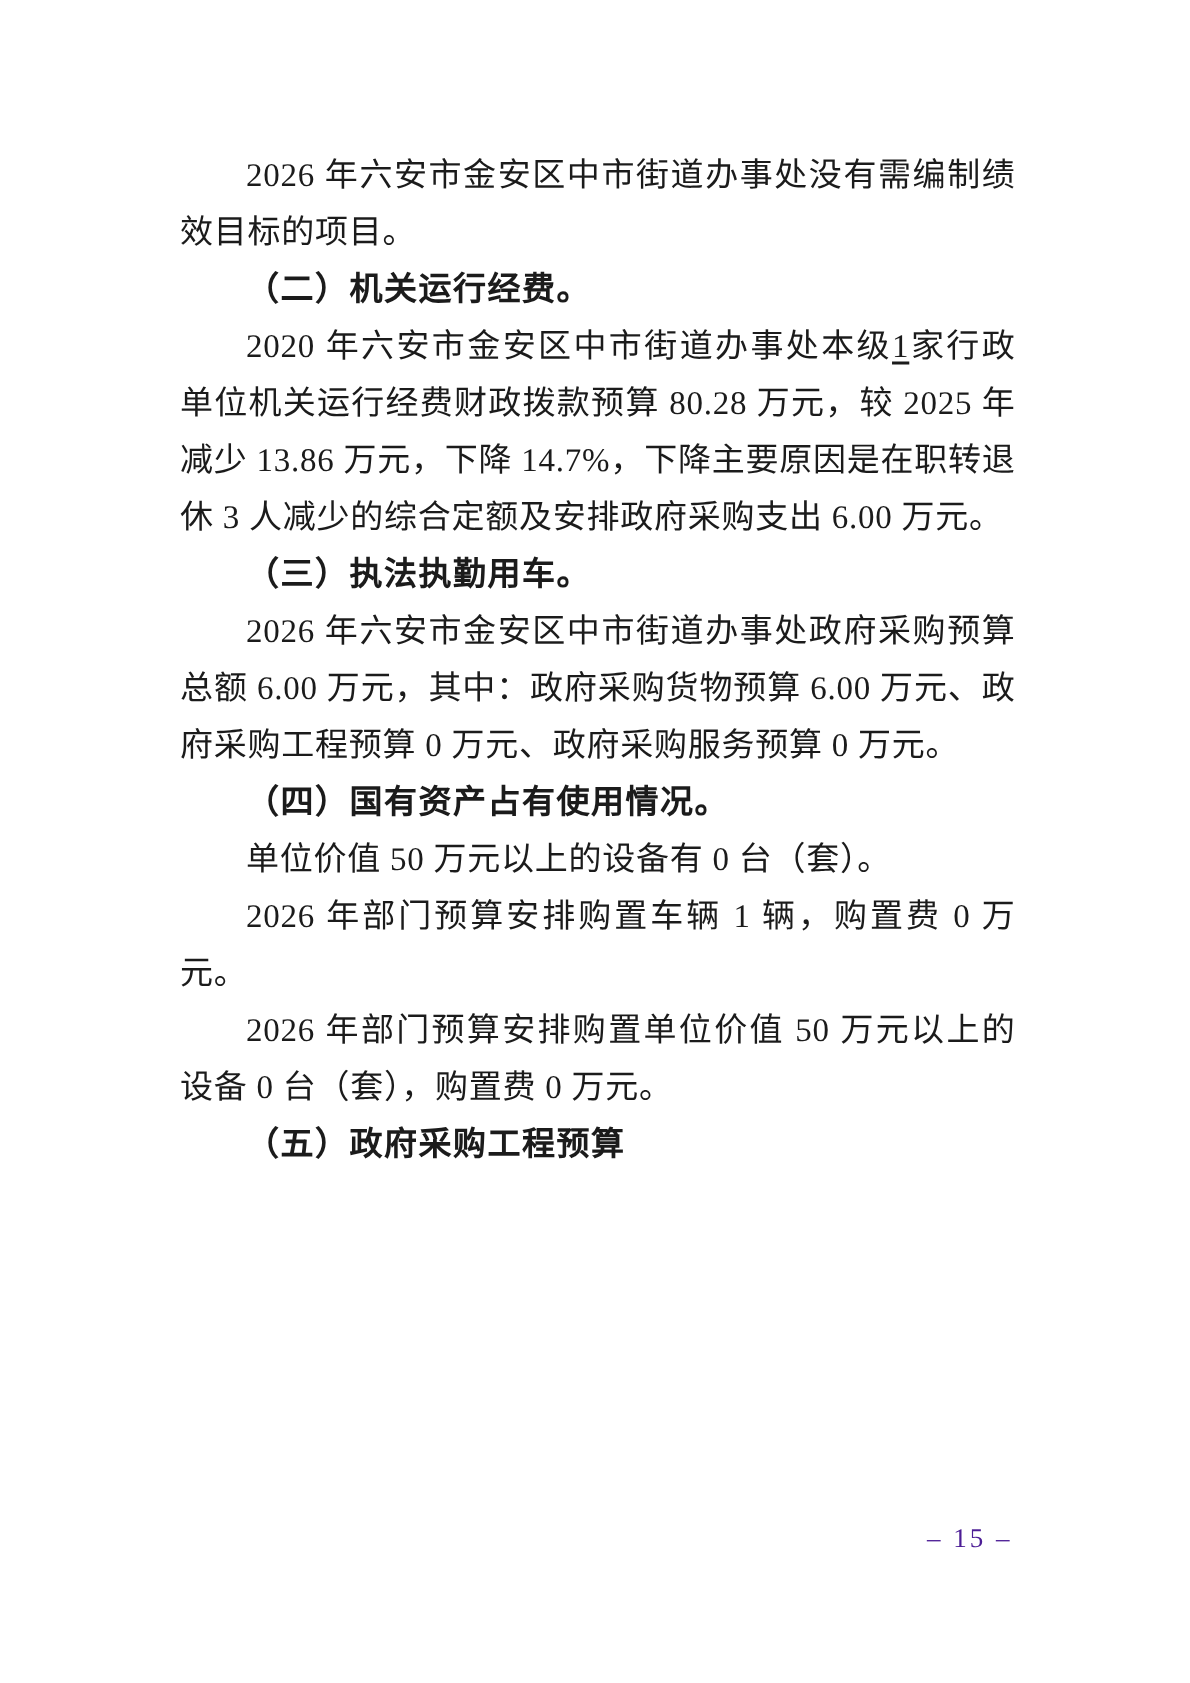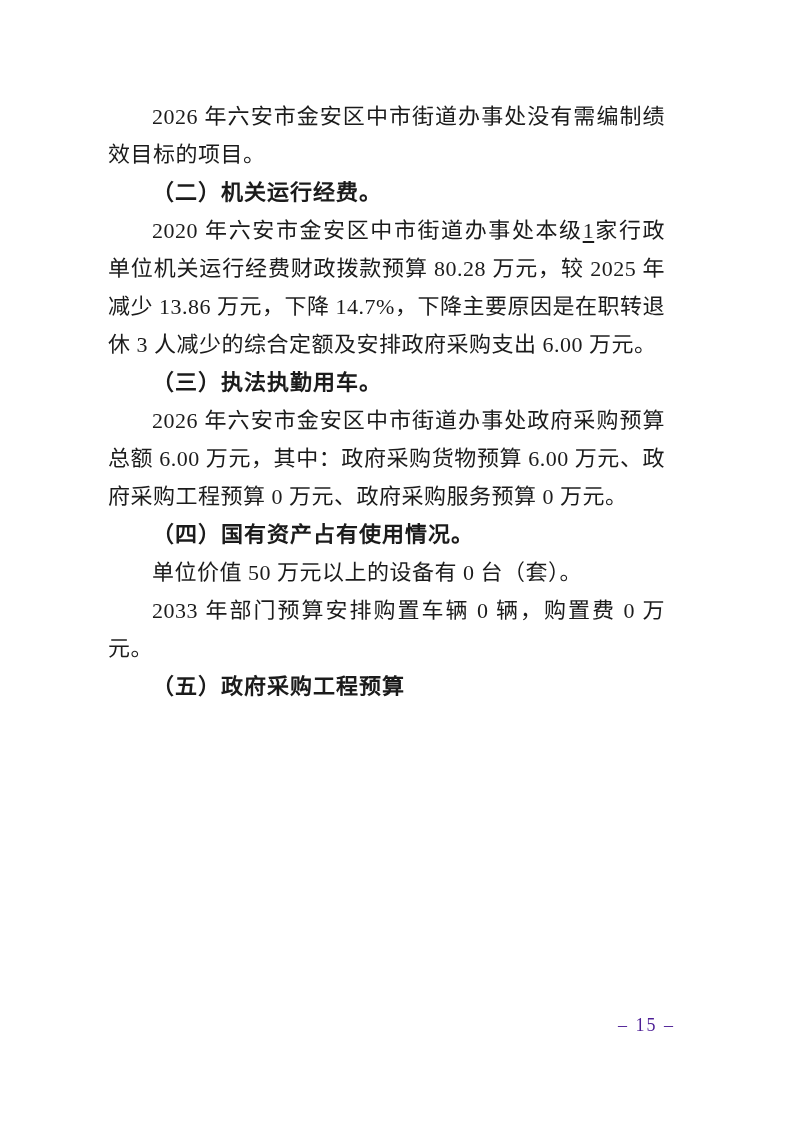--- a/index.html
+++ b/index.html
@@ -11,21 +11,21 @@
     position: relative;
     width: 793px;
     height: 1122px;
     background: #ffffff;
     overflow: hidden;
     font-family: "Liberation Serif", "DejaVu Serif", serif;
     color: #1b1b1b;
   }
   .content {
     position: absolute;
-    left: 108px;
+    left: 120px;
     top: 98px;
     width: 557px;
   }
   .content p {
     margin: 0;
     font-size: 22px;
     line-height: 38px;
     text-align: justify;
     text-justify: inter-character;
     text-indent: 2em;
@@ -66,21 +66,22 @@
     <p class="heading">（三）执法执勤用车。</p>
 
     <p class="body">2026 年六安市金安区中市街道办事处政府采购预算总额 6.00 万元，其中：政府采购货物预算 6.00 万元、政府采购工程预算 0 万元、政府采购服务预算 0 万元。</p>
 
     <p class="heading">（四）国有资产占有使用情况。</p>
 
 
 
     <p class="body">单位价值 50 万元以上的设备有 0 台（套）。</p>
 
-    <p class="body">2033 年部门预算安排购置车辆 0 辆，购置费 0 万元。</p>
+    <p class="body">2026 年部门预算安排购置车辆 1 辆，购置费 0 万元。</p>
 
+    <p class="body">2026 年部门预算安排购置单位价值 50 万元以上的设备 0 台（套），购置费 0 万元。</p>
 
     <p class="heading">（五）政府采购工程预算</p>
 
   </div>
 
   <div class="footer-page-number">– 15 –</div>
 </div>
 
 </body></html>

